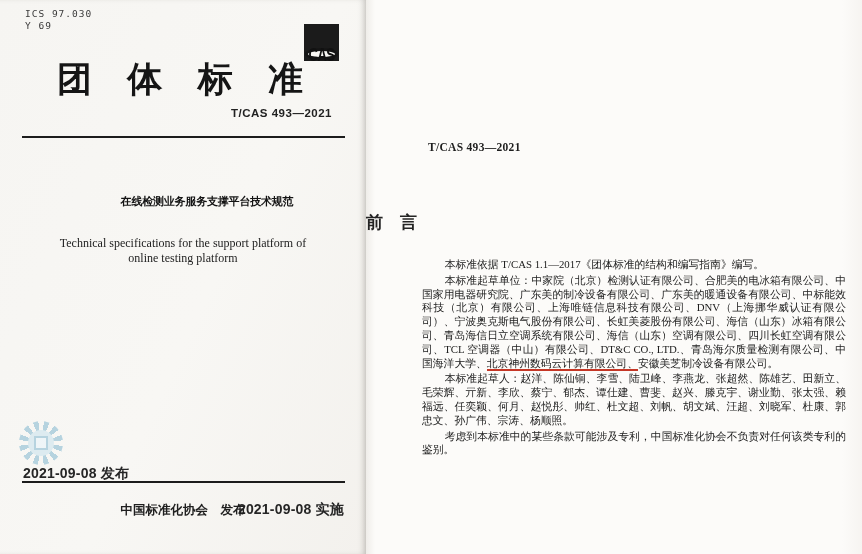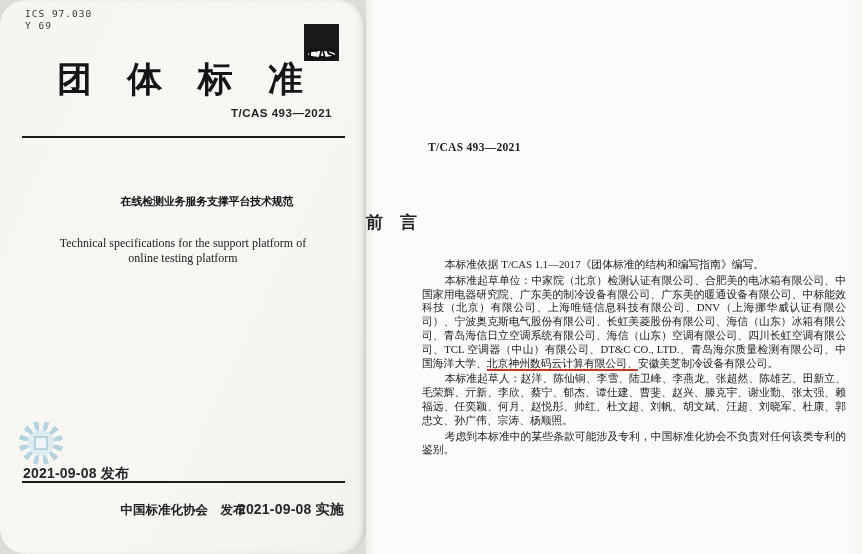--- a/index.html
+++ b/index.html
@@ -9,21 +9,20 @@
     background:#dedcd8;
     font-family:"Liberation Sans", sans-serif;
     color:#1d1d1d;
   }
 
   
   .page-left {
     position:absolute; left:0; top:0; width:366px; height:554px;
     background:linear-gradient(115deg,#f6f5f2 0%,#f8f7f4 55%,#f3f1ed 100%);
     box-shadow: inset -5px 0 7px -4px rgba(60,55,45,.35);
-    border-radius: 26px;
   }
   .ics-block {
     position:absolute; left:25px; top:8px;
     font-family:"DejaVu Sans Mono", monospace;
     font-size:9.5px; line-height:12px; letter-spacing:1px; color:#3b3b3b;
   }
   .cas-logo {
     position:absolute; left:304px; top:24px; width:35px; height:37px;
     background:#1b1b1b; border:1px solid #1b1b1b;
   }

